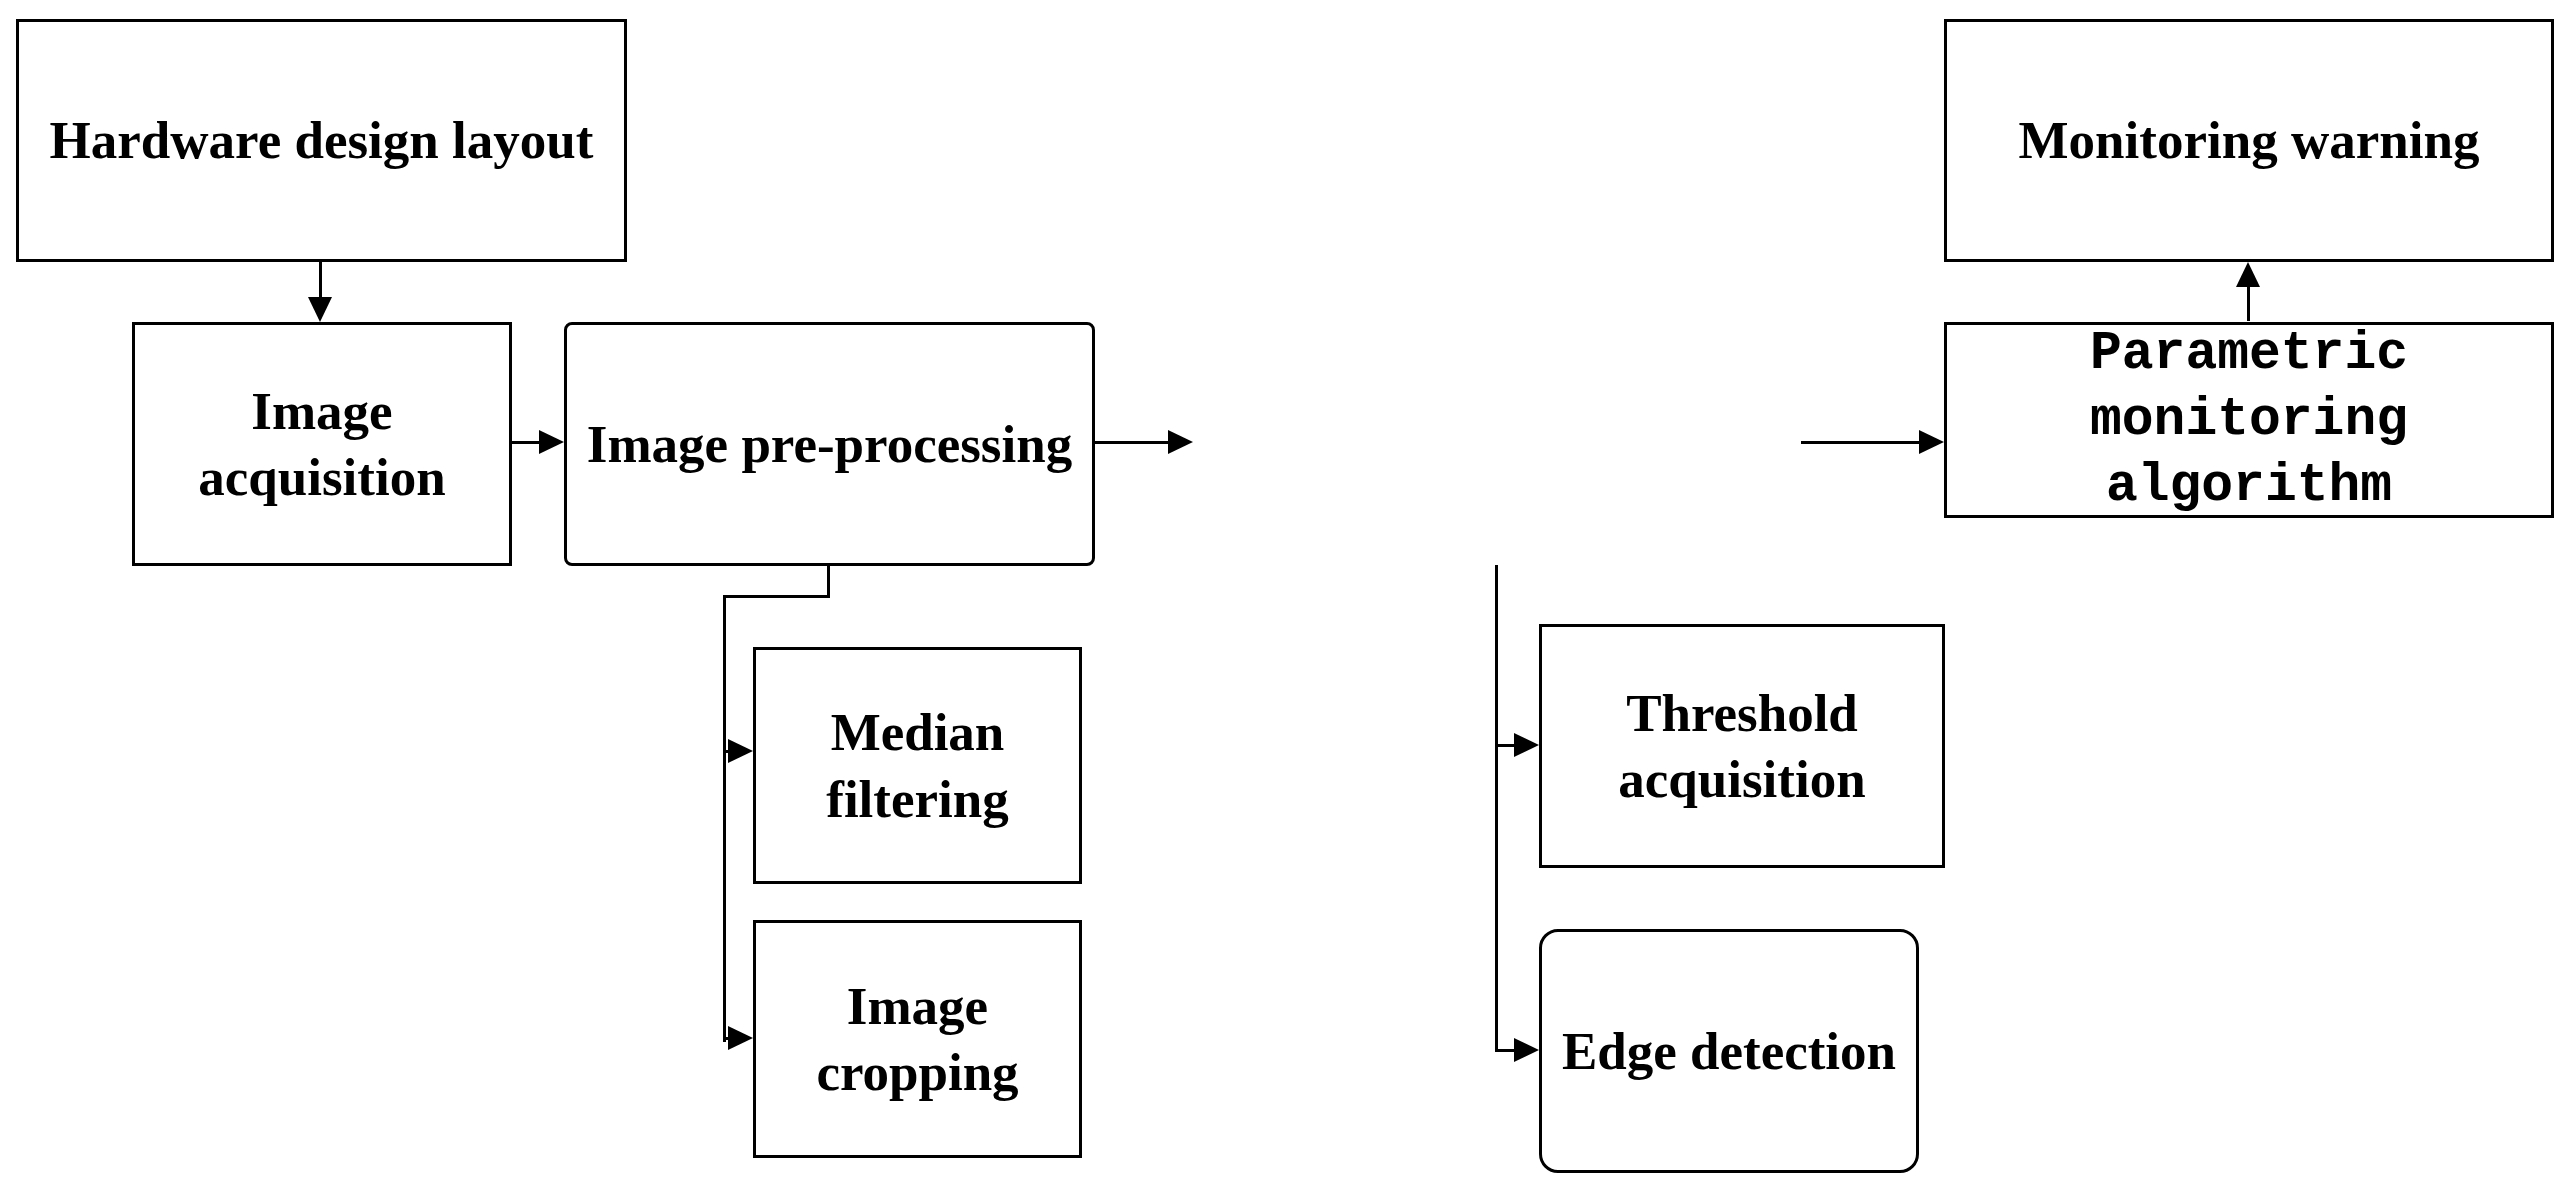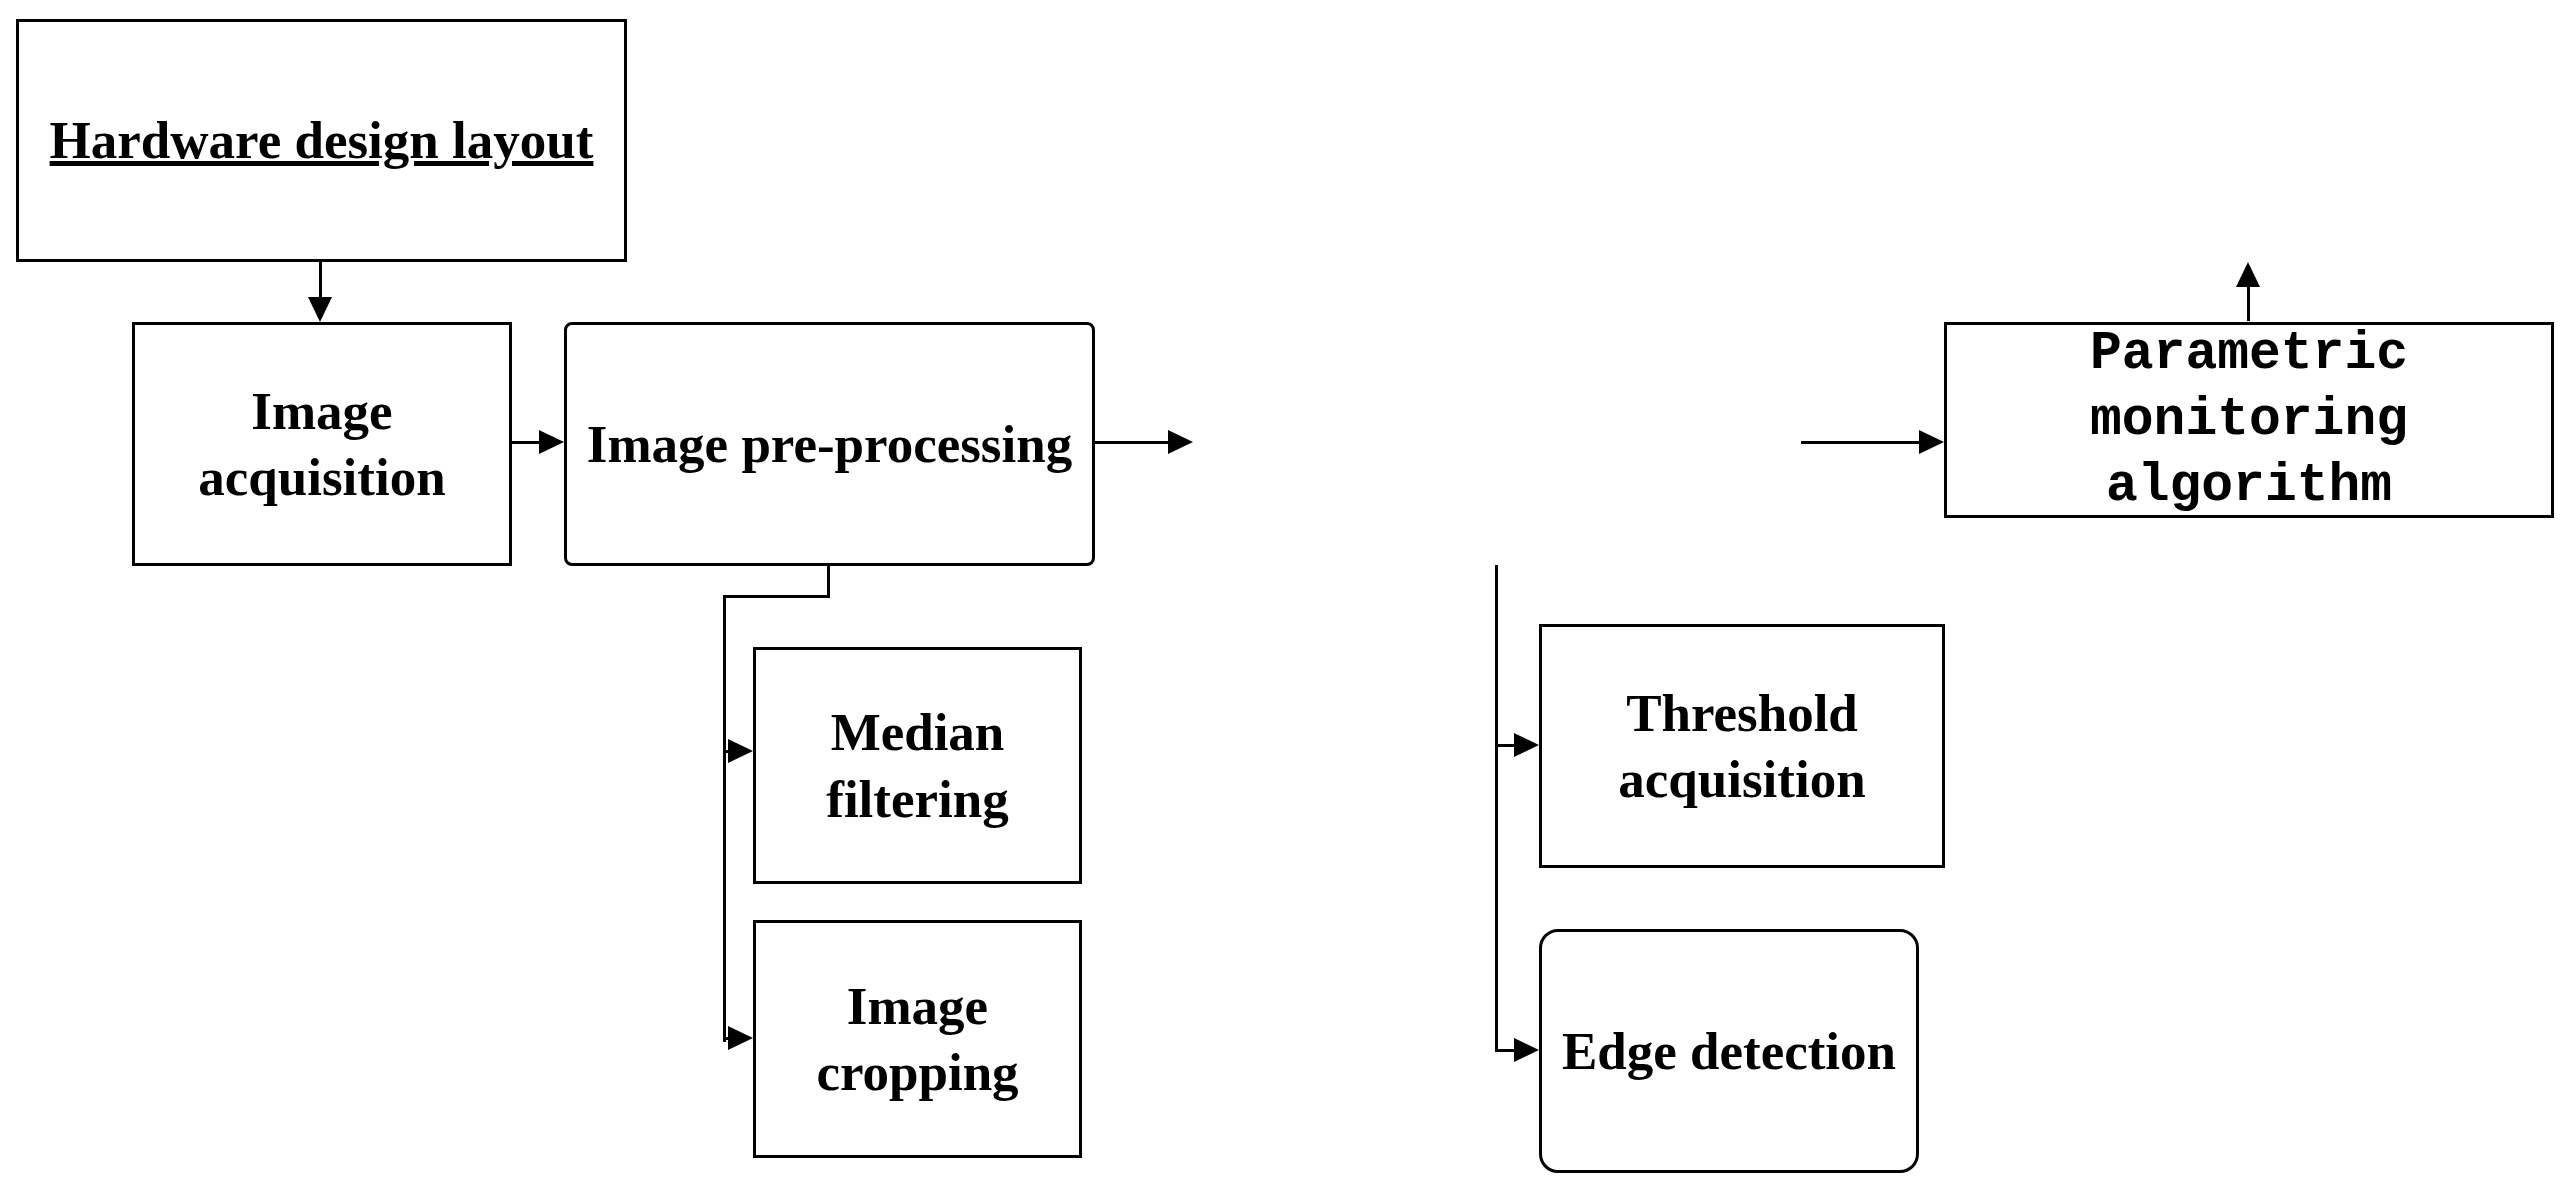--- a/index.html
+++ b/index.html
@@ -25,21 +25,21 @@
     align-items: center;
     justify-content: center;
     text-align: center;
     font-weight: bold;
     font-size: 53px;
     line-height: 1.25;
     white-space: pre-line;
     padding: 0 8.8px;
   }
   
-  #n-hardware   { left:   16px; top:   19px; width: 611px; height: 243px; text-decoration: underline; }
+  #n-hardware   { left:   16px; top:   19px; width: 611px; height: 243px; }
   #n-acquire    { left:  132px; top:  322px; width: 380px; height: 244px; }
   #n-preproc    { left:  564px; top:  322px; width: 531px; height: 244px; border-radius: 8px; }
   #n-threed     { left: 1193px; top:  322px; width: 609px; height: 244px; }
   #n-param      { left: 1944px; top:  322px; width: 610px; height: 196px; font-family: Liberation Mono, monospace; }
   #n-warning    { left: 1944px; top:   19px; width: 610px; height: 243px; }
   #n-median     { left: 753px; top:  647px; width: 329px; height: 237px; }
   #n-cropping   { left: 753px; top: 920px; width: 329px; height: 238px; }
   #n-threshold  { left: 1539px; top:  624px; width: 406px; height: 244px; }
   #n-edge       { left: 1539px; top: 929px; width: 380px; height: 244px; border-radius: 19px; }
 
@@ -97,20 +97,21 @@
 <body>
 
 <div class="canvas">
 
   <div class="node" id="n-hardware">Hardware design layout</div>
   <div class="node" id="n-acquire">Image
 acquisition</div>
   <div class="node" id="n-preproc">Image pre-processing</div>
   <div class="node" id="n-param">Parametric monitoring
 algorithm</div>
+  <div class="node" id="n-warning">Monitoring warning</div>
   <div class="node" id="n-median">Median
 filtering</div>
   <div class="node" id="n-cropping">Image
 cropping</div>
   <div class="node" id="n-threshold">Threshold
 acquisition</div>
   <div class="node" id="n-edge">Edge detection</div>
 
   <div class="line" id="c-a-line"></div>
   <div class="arrow down" id="c-a-head"></div>

